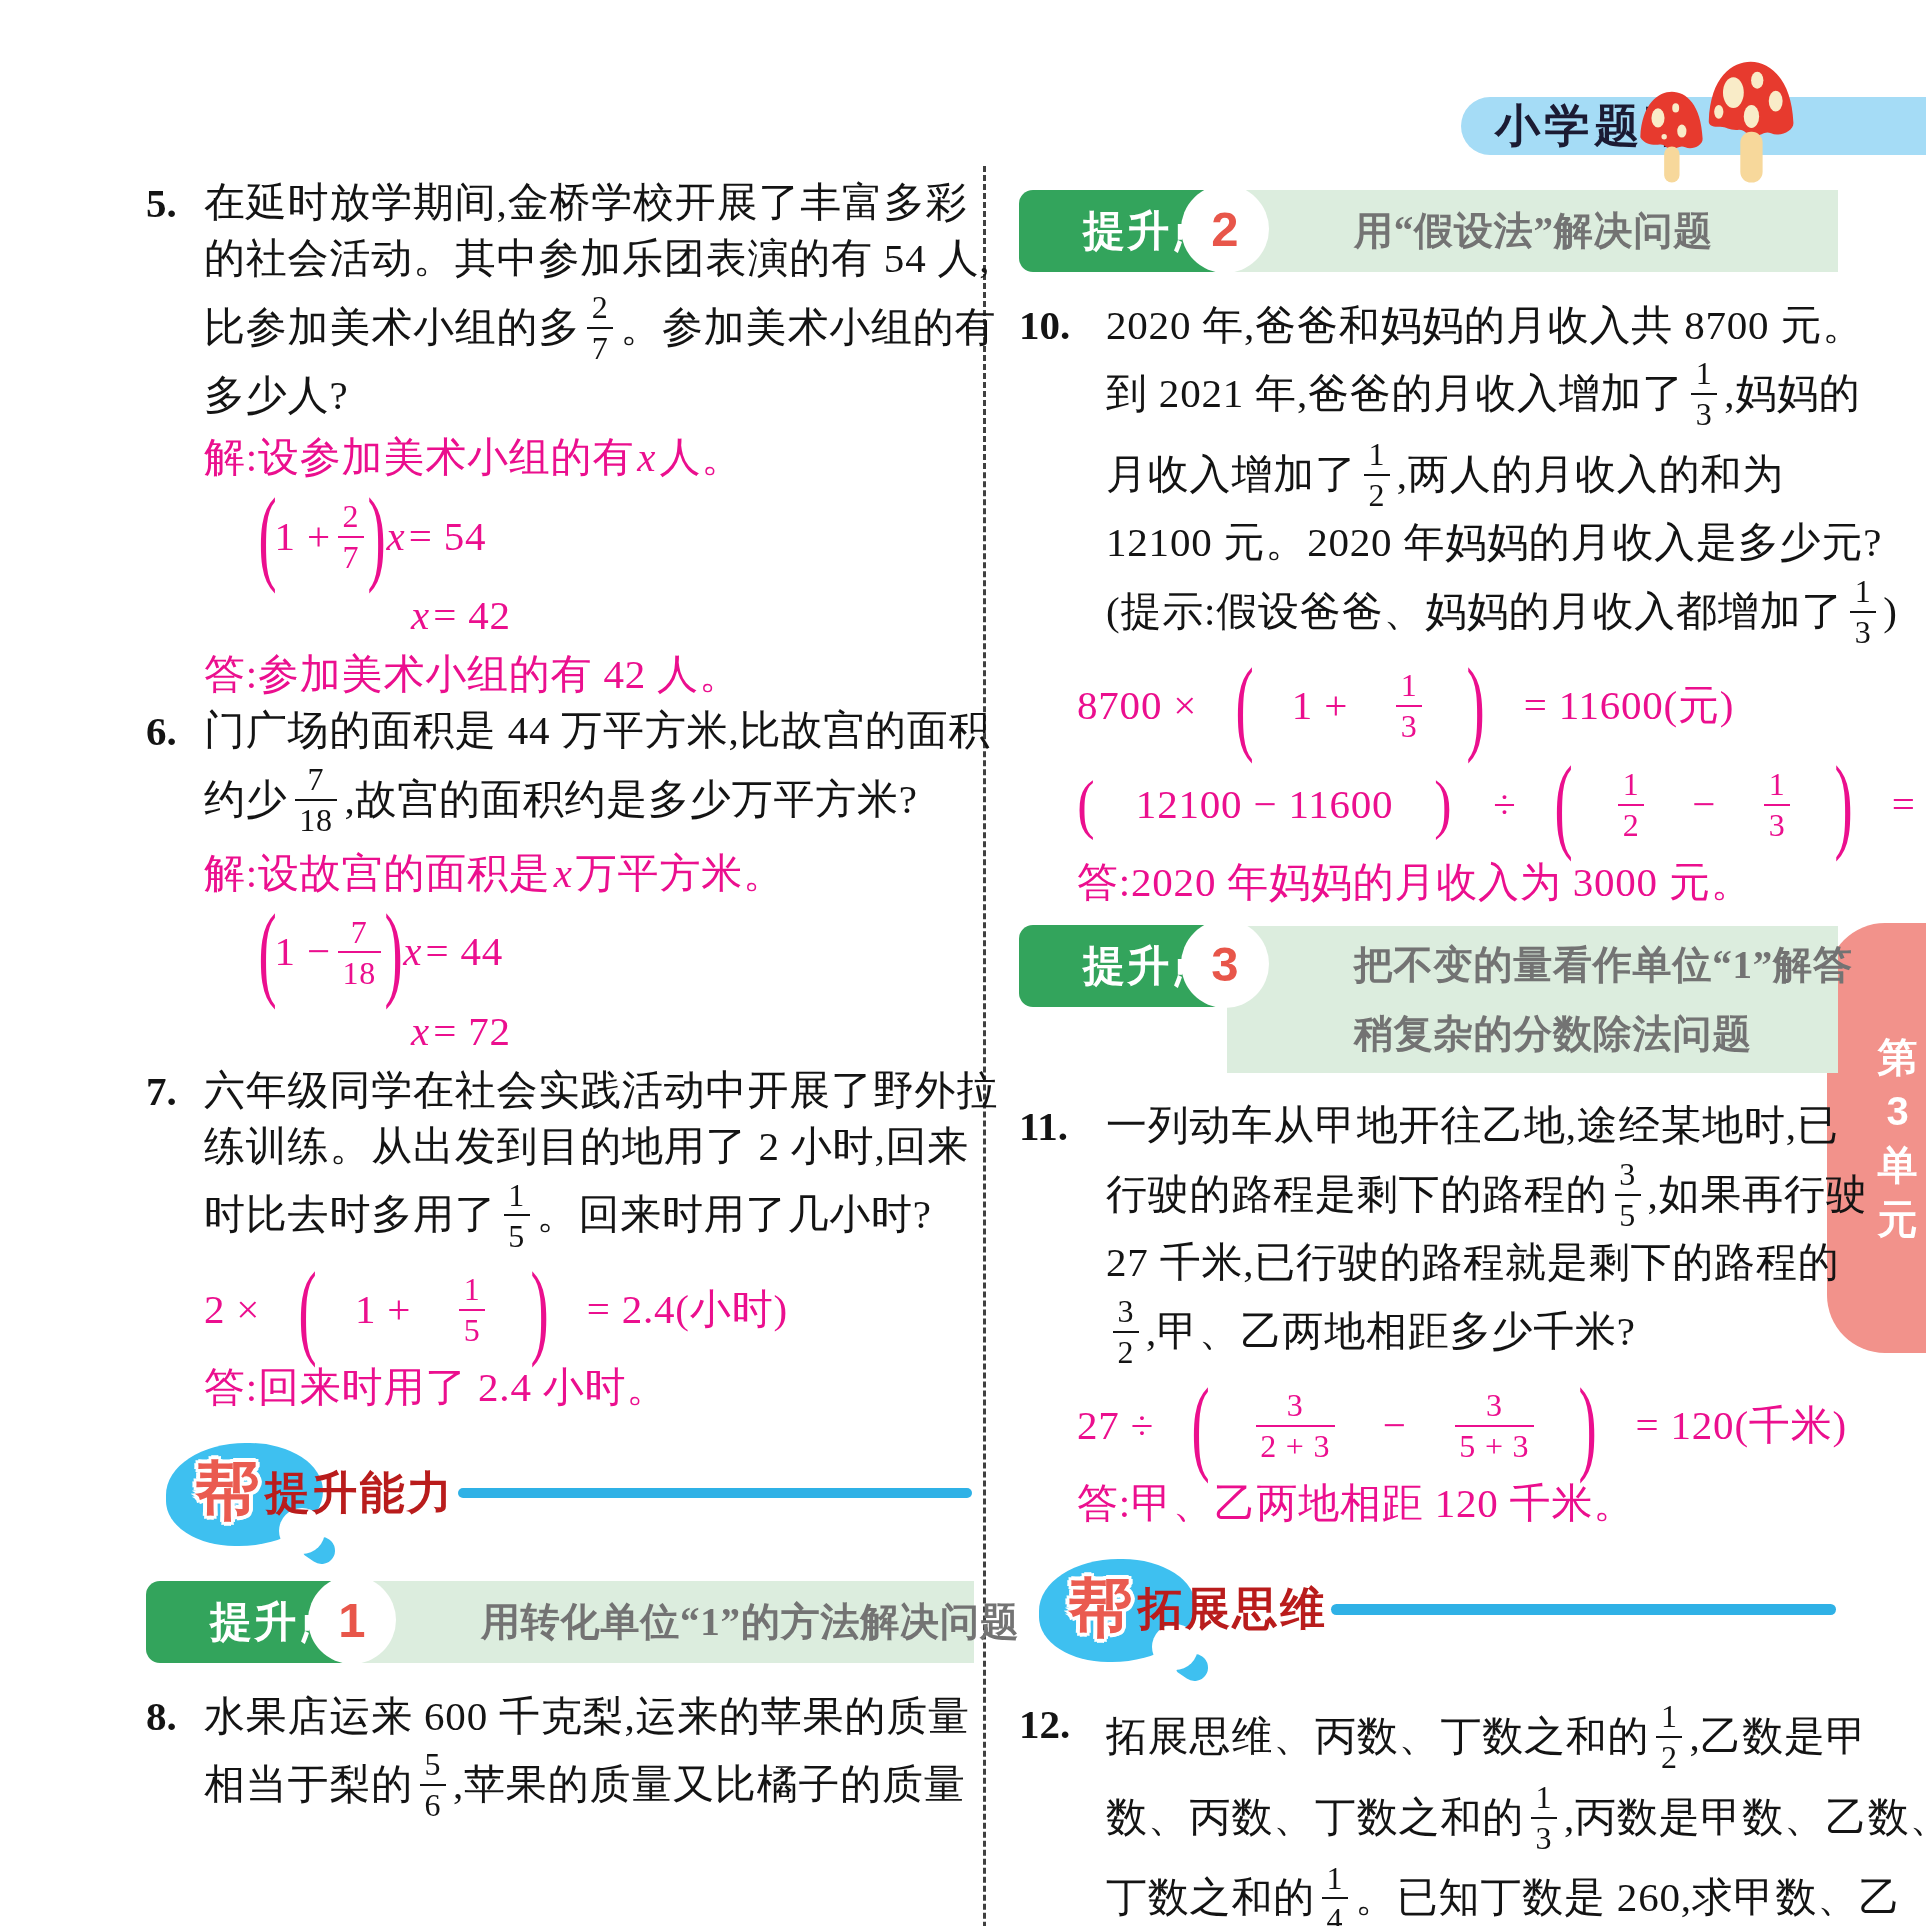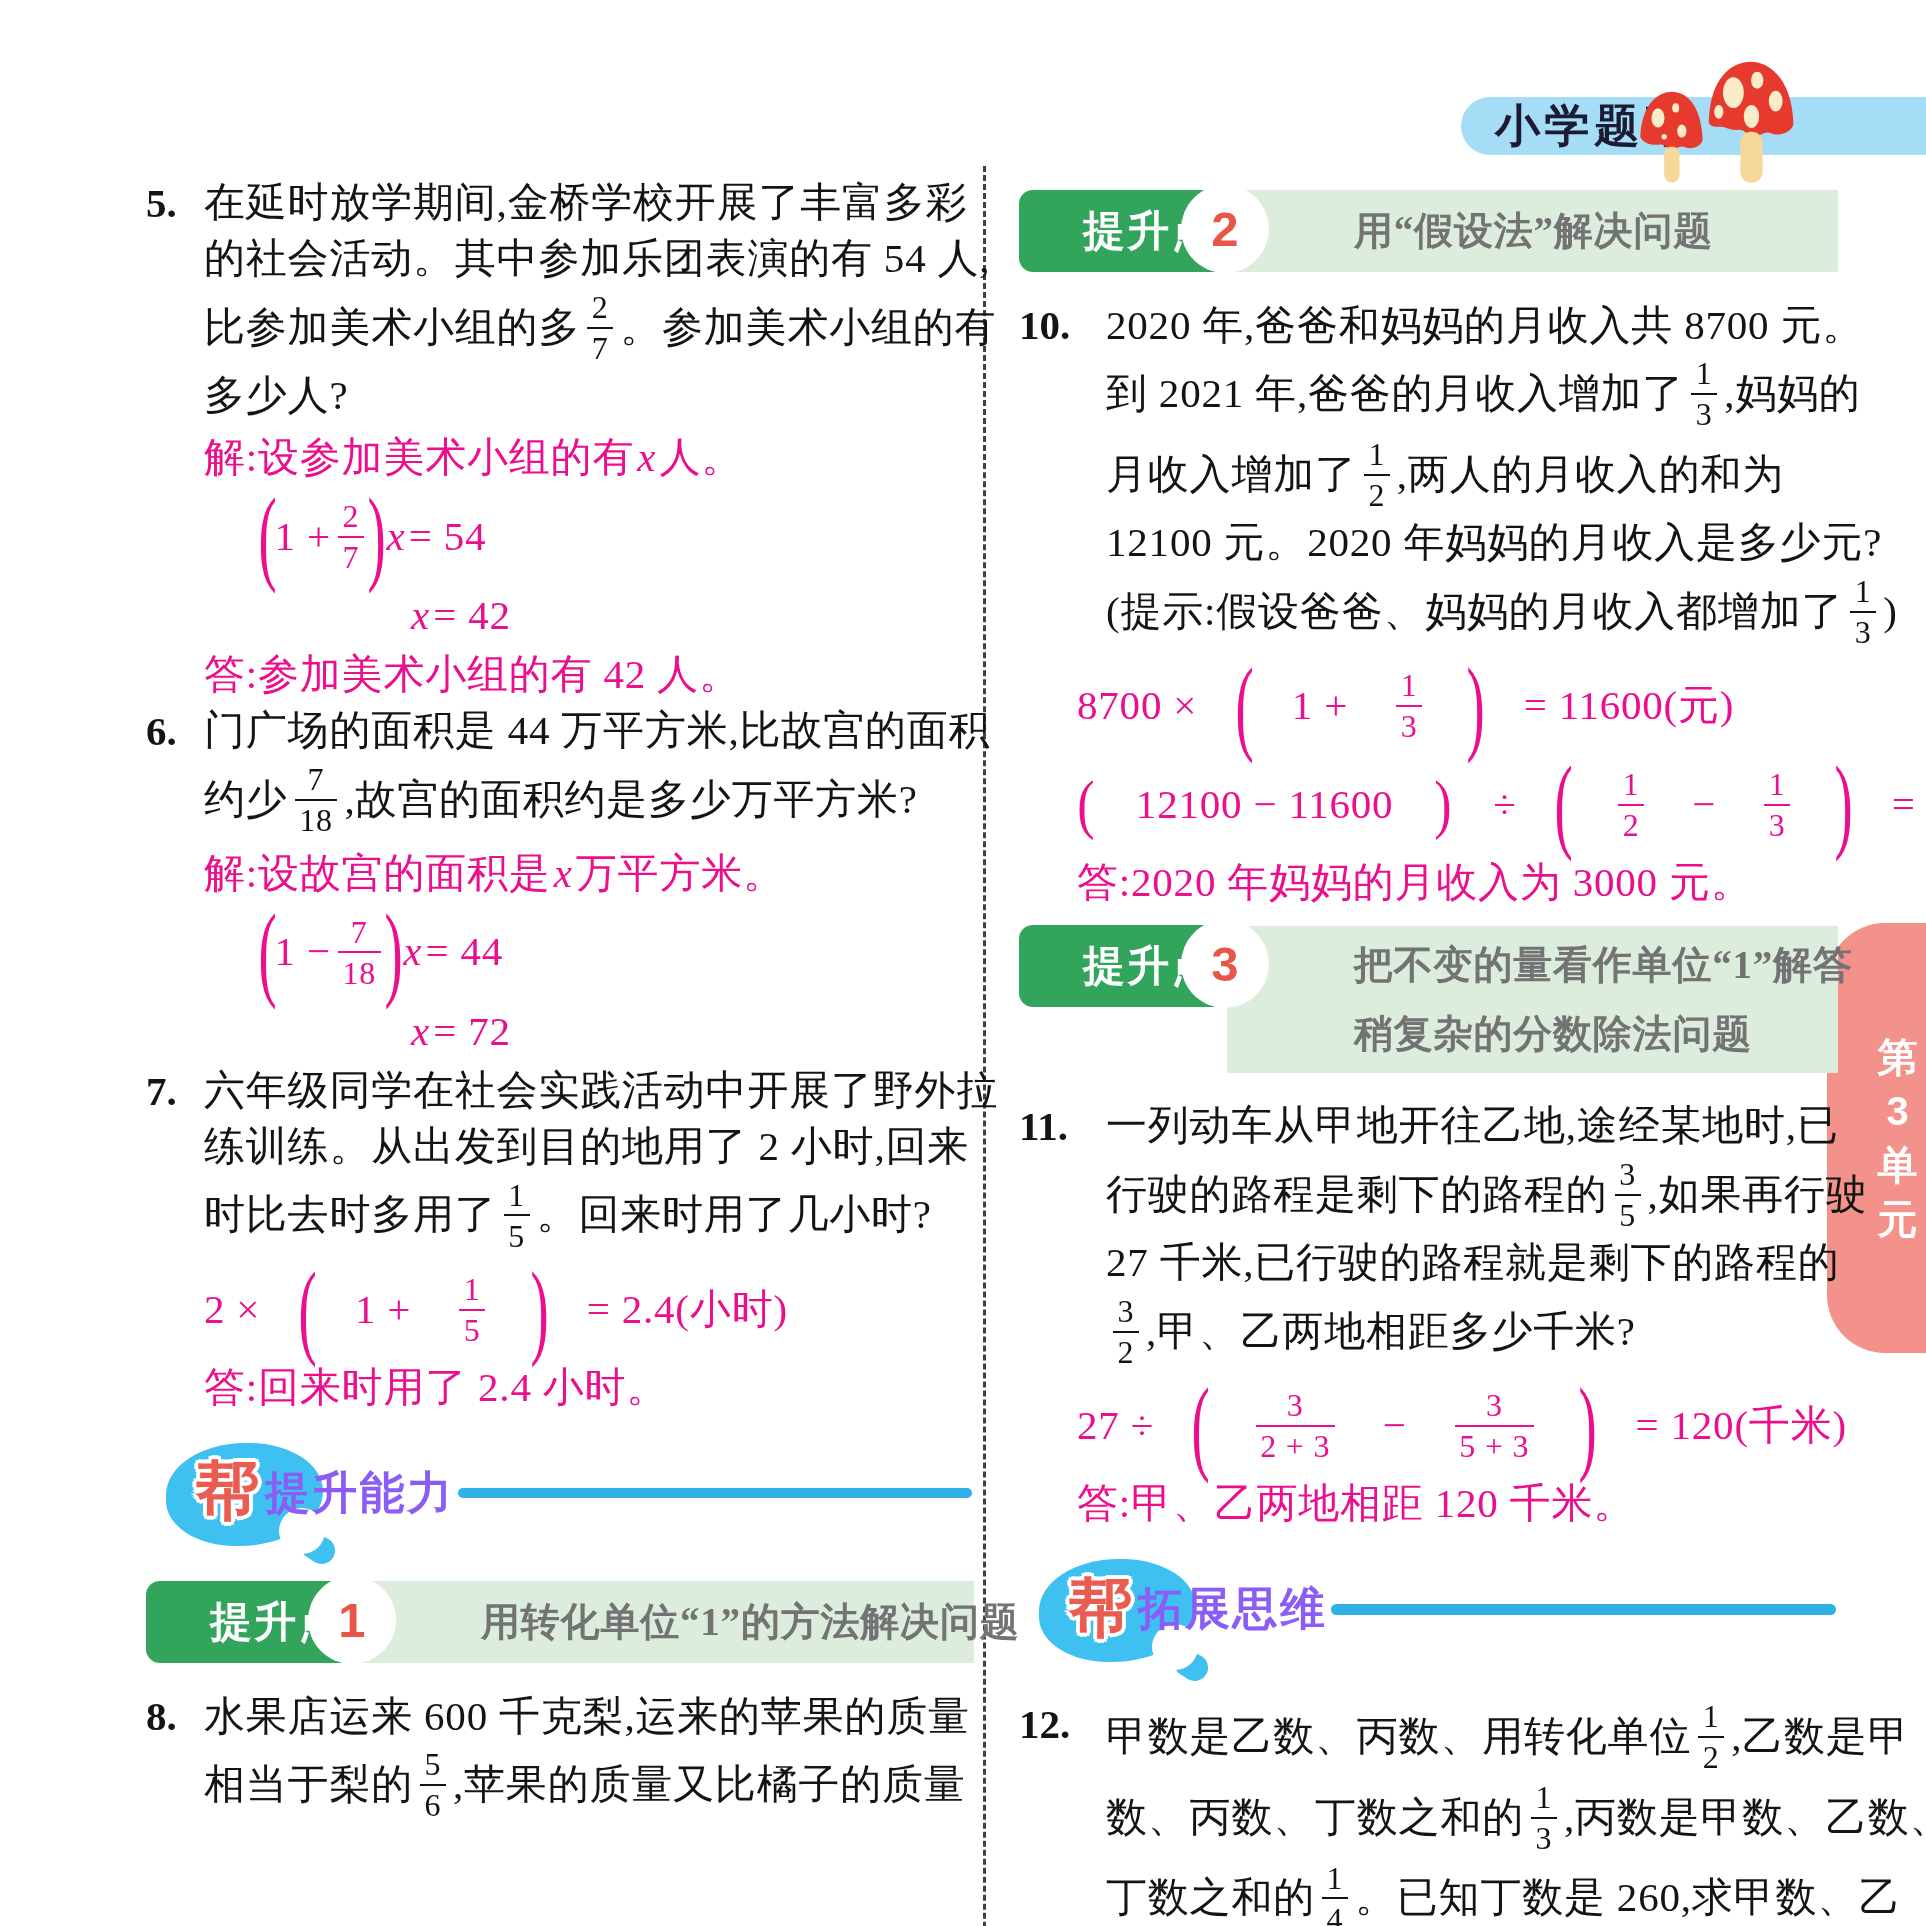--- a/index.html
+++ b/index.html
@@ -59,21 +59,21 @@
   .blob{position:absolute;left:20px;top:3.9px;width:157px;height:103px;background:#3EC0F0;
         border-radius:52% 48% 55% 45%;}
   .blob::after{content:"";position:absolute;right:-1.5px;bottom:-7.7px;width:46px;height:46px;
         background:#fff;border-radius:50%;}
   .blob::before{content:"";position:absolute;right:-11.6px;bottom:-18.5px;width:27px;height:27px;
         background:#3EC0F0;border-radius:50% 50% 50% 2.3px;transform:rotate(35deg);}
   .bangc{position:absolute;left:49px;top:8.5px;font-size:65px;font-weight:900;color:#EA5B50;
         text-shadow:-3.9px 0 #fff,3.9px 0 #fff,0 -3.9px #fff,0 3.9px #fff,-2.7px -2.7px #fff,2.7px 2.7px #fff,
                     -2.7px 2.7px #fff,2.7px -2.7px #fff;}
   .ltitle{position:absolute;left:119px;top:31px;font-family:"Liberation Sans",sans-serif;
-          font-weight:bold;font-size:45px;color:#8b5cf6;letter-spacing:2.3px;line-height:1;}
+          font-weight:bold;font-size:45px;color:#b91c1c;letter-spacing:2.3px;line-height:1;}
   .lline{position:absolute;left:312px;right:2.3px;top:49px;height:10.4px;background:#2FB1E6;
          border-radius:5.4px;}
 </style>
 </head>
 <body>
 
 <div class="page">
 
   <div class="header-bar"></div>
   <div class="brand">小学题帮</div>
@@ -380,21 +380,21 @@
       <div class="logo">
         <span class="blob"></span>
         <span class="bangc">帮</span>
         <span class="ltitle">拓展思维</span>
         <span class="lline"></span>
       </div>
       <div class="problem">
         <span class="pnum wide">12.</span>
         <div class="plines">
           <div class="line ptxt">
-            <span class="tk">甲数是乙数、丙数、用转化单位</span>
+            <span class="tk">拓展思维、丙数、丁数之和的</span>
             <span class="frac">
               <span class="fn">1</span>
               <span class="fd">2</span>
             </span>
             <span class="tk">,乙数是甲</span>
           </div>
           <div class="line ptxt">
             <span class="tk">数、丙数、丁数之和的</span>
             <span class="frac">
               <span class="fn">1</span>

